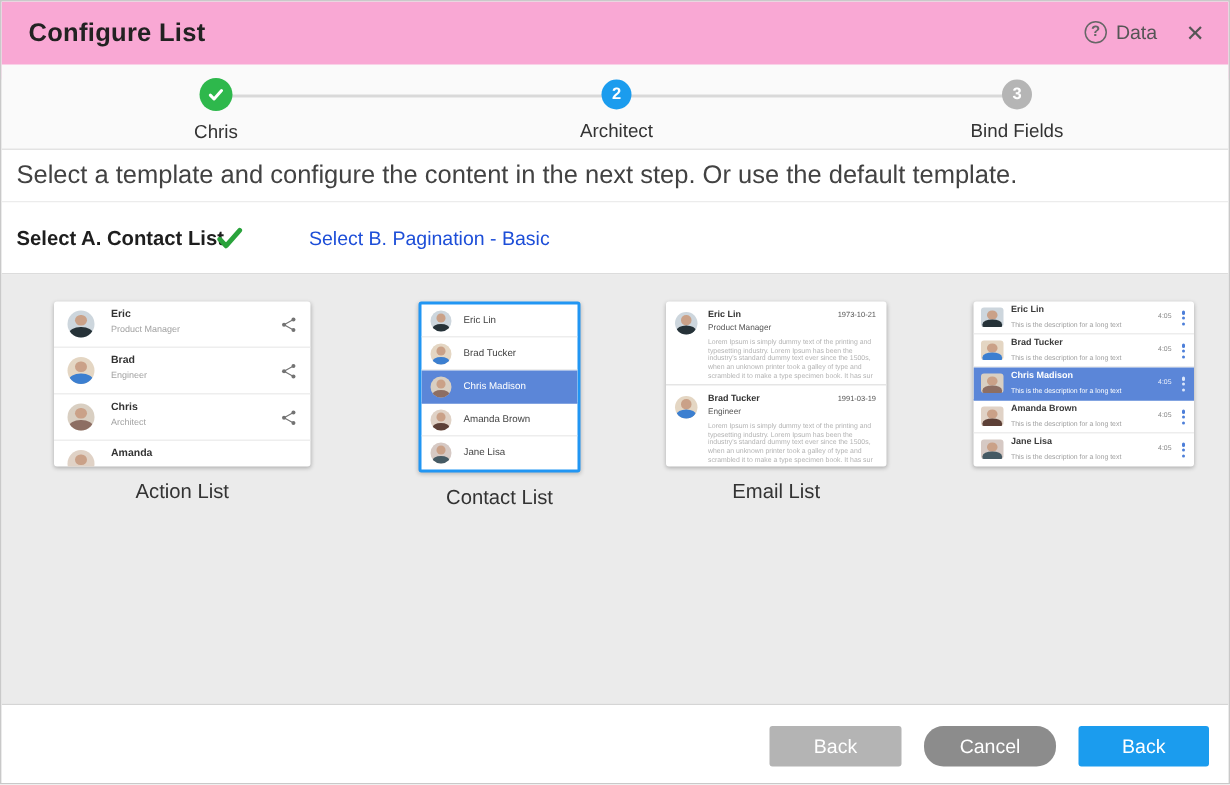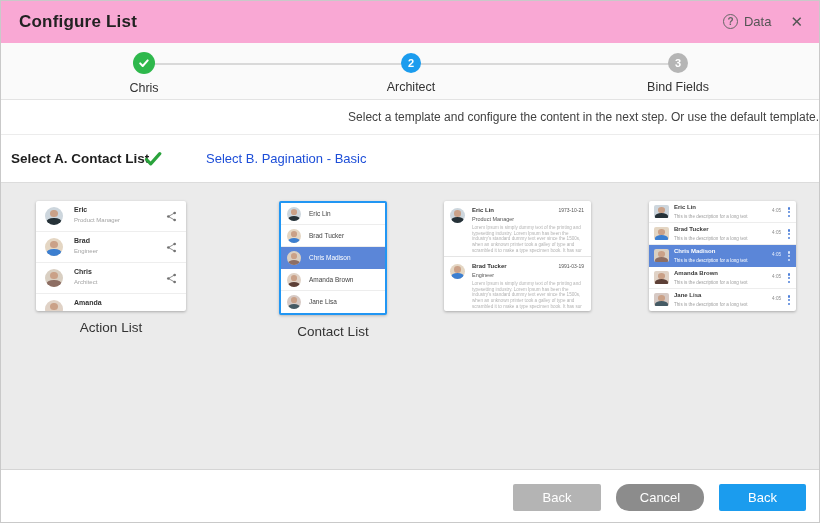--- a/index.html
+++ b/index.html
@@ -34,34 +34,34 @@
   .wz-template { left:410px; }
   .wz-bind     { left:677px; }
   .circ-green { width:22px; height:22px; background:#2eb84c; margin-top:-1px !important; }
   .circ-blue  { width:20px; height:20px; background:#1b9cee; }
   .circ-gray  { width:20px; height:20px; background:#b5b5b5; }
   .wz-label { margin-top:7px; font-size:12.5px; color:#333; }
 
   
   .instruction { position:absolute; top:99px; left:0; width:100%; height:35px; background:#fff;
                  border-bottom:1px solid #ececec; line-height:34px; padding-left:10px;
-                 font-size:12px; color:#424242;text-align:right; }
+                 font-size:17px; color:#424242; }
   .select-row { position:absolute; top:134px; left:0; width:100%; height:48px; background:#fff;
                 border-bottom:1px solid #dcdcdc; }
   .sel-a { position:absolute; left:10px; top:0; line-height:48px; font-size:13.5px;
            font-weight:700; color:#1e1e1e; cursor:pointer; }
   .sel-check { position:absolute; left:143px; top:15px; width:18px; height:18px; }
   .sel-b { position:absolute; left:205px; top:0; line-height:48px; font-size:13px;
            color:#1d4ed8; cursor:pointer; }
 
   
   .gallery { position:absolute; top:182px; left:0; width:100%; height:286px; background:#ebebeb; }
 
   .tcol { position:absolute; top:18px; cursor:pointer; }
-  .tcol-action  { left:35px;  width:150px; }
+  .tcol-action  { left:35px;  width:171px; }
   .tcol-contact { left:238px; width:148px;padding-left:40px; }
   .tcol-email   { left:443px; width:147px; }
   .tcol-media   { left:648px; width:147px; }
 
   .card { position:relative; background:#fff; width:100%; overflow:hidden; border-radius:2px;
           box-shadow:0 1px 3px rgba(0,0,0,.28); }
   .card-action, .card-email, .card-media { height:110px; }
   .card-contact { height:114px; border:2px solid #2196f3; box-shadow:0 1px 3px rgba(0,0,0,.22); }
   .caption { margin-top:9px; text-align:center; font-size:13.5px; color:#333; }
 
@@ -259,20 +259,21 @@
           <span class="e-body">Lorem Ipsum is simply dummy text of the printing and typesetting industry. Lorem Ipsum has been the industry's standard dummy text ever since the 1500s, when an unknown printer took a galley of type and scrambled it to make a type specimen book. It has sur</span>
         </div>
         <div class="e-entry">
           <span class="av p-brad"></span>
           <span class="e-name">Brad Tucker</span>
           <span class="e-date">1991-03-19</span>
           <span class="e-role">Engineer</span>
           <span class="e-body">Lorem Ipsum is simply dummy text of the printing and typesetting industry. Lorem Ipsum has been the industry's standard dummy text ever since the 1500s, when an unknown printer took a galley of type and scrambled it to make a type specimen book. It has sur</span>
         </div>
       </div>
+      <div class="caption">Email List</div>
     </div>
 
     <div class="tcol tcol-media">
       <div class="card card-media">
         <div class="m-row">
           <span class="av av-sq p-eric"></span>
           <span class="m-name">Eric Lin</span>
           <span class="m-desc">This is the description for a long text</span>
           <span class="m-time">4:05</span>
           <span class="kebab">

